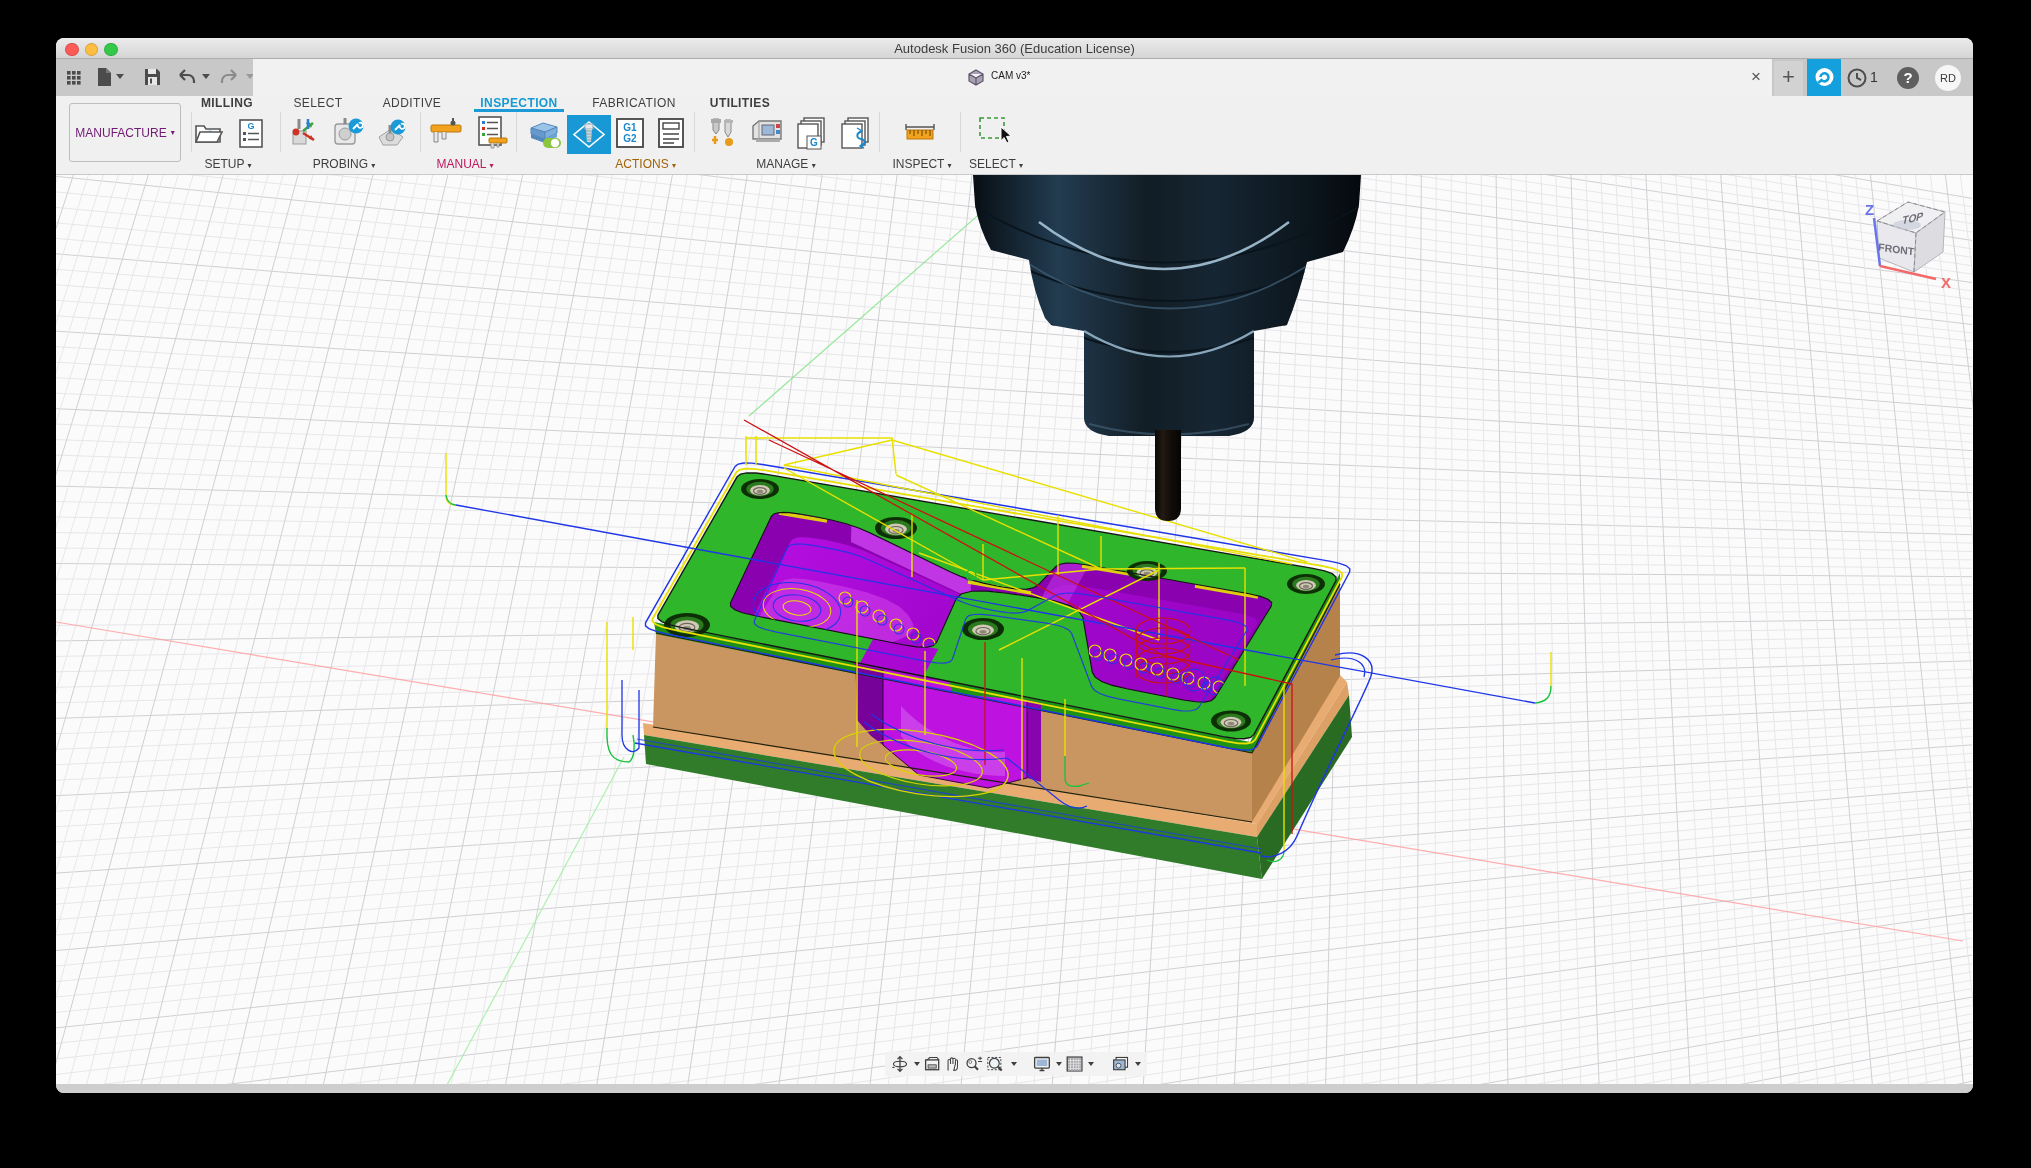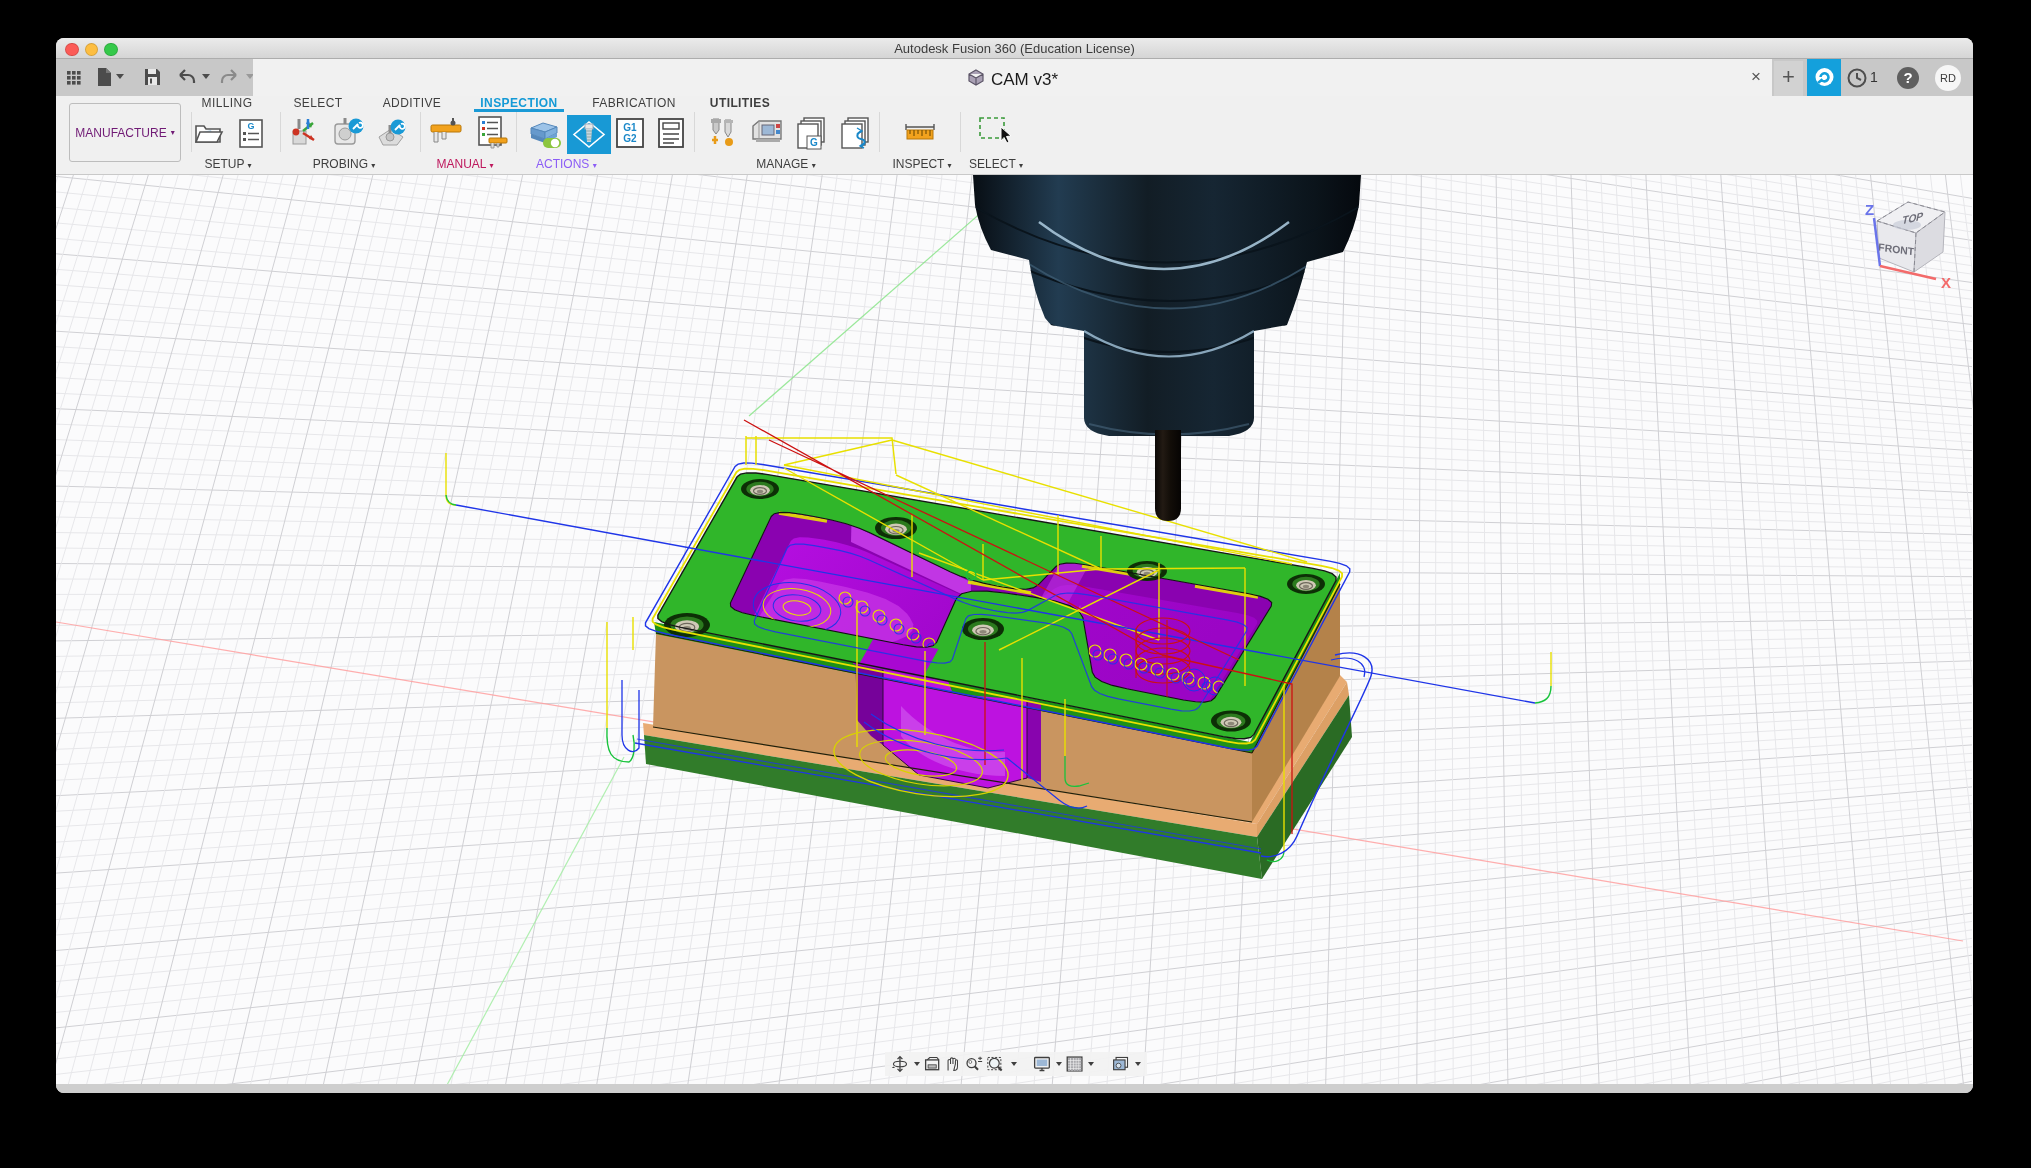--- a/index.html
+++ b/index.html
@@ -39,48 +39,48 @@
     </svg>
     <div style="position:absolute;left:146px;top:36px;width:0;height:0;border-left:4px solid transparent;border-right:4px solid transparent;border-top:5px solid #4c4c4c"></div>
     <svg style="position:absolute;left:162px;top:28px" width="24" height="22">
       <path d="M18,9 L13,4 M18,9 L13,14 M18,9 L10,9 A6,6 0 0 0 4,15 L4,17" fill="none" stroke="#8a8a8a" stroke-width="2.2"></path>
     </svg>
     <div style="position:absolute;left:190px;top:36px;width:0;height:0;border-left:4px solid transparent;border-right:4px solid transparent;border-top:5px solid #999"></div>
     <div style="position:absolute;left:197px;top:21px;width:1519px;height:37px;background:#f1f1f1"></div>
     <svg style="position:absolute;left:911px;top:31px" width="18" height="17" viewBox="0 0 18 17">
       <path d="M9,1 L16,5 L16,12 L9,16 L2,12 L2,5 Z M2,5 L9,9 L16,5 M9,9 L9,16" fill="#a9a0b4" stroke="#5d5668" stroke-width="1.2"></path>
     </svg>
-    <div style="position:absolute;left:935px;top:32px;font-size:17px;color:#1b1b1b">CAM v3*</div>
+    <div style="position:absolute;left:935px;top:32px;font-size:10px;color:#1b1b1b">CAM v3*</div>
     <div style="position:absolute;left:1695px;top:29px;font-size:17px;color:#555">×</div>
     <div style="position:absolute;left:1718px;top:23px;width:29px;height:35px;background:#d2d2d2;color:#555;font-size:22px;text-align:center;line-height:32px">+</div>
     <div style="position:absolute;left:1751px;top:21px;width:34px;height:37px;background:#14a0dc"></div>
     <svg style="position:absolute;left:1757px;top:27px" width="23" height="24" viewBox="0 0 23 24">
       <circle cx="11.5" cy="12" r="9" fill="#fff"></circle>
       <path d="M11.5,12 m-4,0 a4,4 0 1,1 1,3 L5,18" stroke="#14a0dc" stroke-width="2.6" fill="none"></path>
     </svg>
     <svg style="position:absolute;left:1790px;top:29px" width="22" height="22" viewBox="0 0 22 22">
       <circle cx="11" cy="11" r="8.5" fill="none" stroke="#4e4e4e" stroke-width="2"></circle>
       <path d="M11,6 L11,11 L15,13" stroke="#4e4e4e" stroke-width="2" fill="none"></path>
     </svg>
     <div style="position:absolute;left:1814px;top:31px;font-size:14px;color:#333">1</div>
     <div style="position:absolute;left:1841px;top:29px;width:22px;height:22px;border-radius:50%;background:#5f5f5f;color:#fff;font-size:15px;font-weight:bold;text-align:center;line-height:22px">?</div>
     <div style="position:absolute;left:1879px;top:27px;width:26px;height:26px;border-radius:50%;background:#f6f6f6;color:#3c3c3c;font-size:11px;text-align:center;line-height:26px">RD</div>
     <div style="position:absolute;left:0;top:58px;width:1917px;height:79px;background:#f0f0f0;border-bottom:1px solid #c9c9c9;box-sizing:border-box"></div>
     <div style="position:absolute;left:13px;top:65px;width:110px;height:57px;border:1px solid #bdbdbd;border-radius:3px;font-size:12px;color:#701a75;display:flex;align-items:center;justify-content:center">MANUFACTURE <span style="font-size:8px;margin-left:4px">▾</span></div>
-    <div style="position:absolute;left:91px;top:58px;width:160px;text-align:center;font-size:12px;letter-spacing:0.4px;color:#3e3e3e;font-weight:400">MILLING</div>
+    <div style="position:absolute;left:91px;top:58px;width:160px;text-align:center;font-size:12px;letter-spacing:0.4px;color:#3e3e3e;font-weight:700">MILLING</div>
     <div style="position:absolute;left:182px;top:58px;width:160px;text-align:center;font-size:12px;letter-spacing:0.4px;color:#3e3e3e;font-weight:400">SELECT</div>
     <div style="position:absolute;left:276px;top:58px;width:160px;text-align:center;font-size:12px;letter-spacing:0.4px;color:#3e3e3e;font-weight:400">ADDITIVE</div>
     <div style="position:absolute;left:383px;top:58px;width:160px;text-align:center;font-size:12px;letter-spacing:0.4px;color:#159ad6;font-weight:700">INSPECTION</div>
     <div style="position:absolute;left:498px;top:58px;width:160px;text-align:center;font-size:12px;letter-spacing:0.4px;color:#3e3e3e;font-weight:400">FABRICATION</div>
     <div style="position:absolute;left:604px;top:58px;width:160px;text-align:center;font-size:12px;letter-spacing:0.4px;color:#3e3e3e;font-weight:700">UTILITIES</div>
     <div style="position:absolute;left:418px;top:71px;width:90px;height:3px;background:#1a9ad6"></div>
     <div style="position:absolute;left:102px;top:119px;width:140px;text-align:center;font-size:12px;color:#3e3e3e">SETUP <span style="font-size:8px">▾</span></div>
     <div style="position:absolute;left:218px;top:119px;width:140px;text-align:center;font-size:12px;color:#3e3e3e">PROBING <span style="font-size:8px">▾</span></div>
     <div style="position:absolute;left:339px;top:119px;width:140px;text-align:center;font-size:12px;color:#be185d">MANUAL <span style="font-size:8px">▾</span></div>
-    <div style="position:absolute;left:480px;top:119px;width:140px;text-align:left;font-size:12px;color:#8b5cf6">ACTIONS <span style="font-size:8px">▾</span></div>
+    <div style="position:absolute;left:480px;top:119px;width:140px;text-align:right;font-size:12px;color:#a16207">ACTIONS <span style="font-size:8px">▾</span></div>
     <div style="position:absolute;left:660px;top:119px;width:140px;text-align:center;font-size:12px;color:#3e3e3e">MANAGE <span style="font-size:8px">▾</span></div>
     <div style="position:absolute;left:796px;top:119px;width:140px;text-align:center;font-size:12px;color:#3e3e3e">INSPECT <span style="font-size:8px">▾</span></div>
     <div style="position:absolute;left:870px;top:119px;width:140px;text-align:center;font-size:12px;color:#3e3e3e">SELECT <span style="font-size:8px">▾</span></div>
     <div style="position:absolute;left:135px;top:74px;width:1px;height:40px;background:#d8d8d8"></div>
     <div style="position:absolute;left:224px;top:74px;width:1px;height:40px;background:#d8d8d8"></div>
     <div style="position:absolute;left:364px;top:74px;width:1px;height:40px;background:#d8d8d8"></div>
     <div style="position:absolute;left:460px;top:74px;width:1px;height:40px;background:#d8d8d8"></div>
     <div style="position:absolute;left:638px;top:74px;width:1px;height:40px;background:#d8d8d8"></div>
     <div style="position:absolute;left:823px;top:74px;width:1px;height:40px;background:#d8d8d8"></div>
     <div style="position:absolute;left:904px;top:74px;width:1px;height:40px;background:#d8d8d8"></div>

